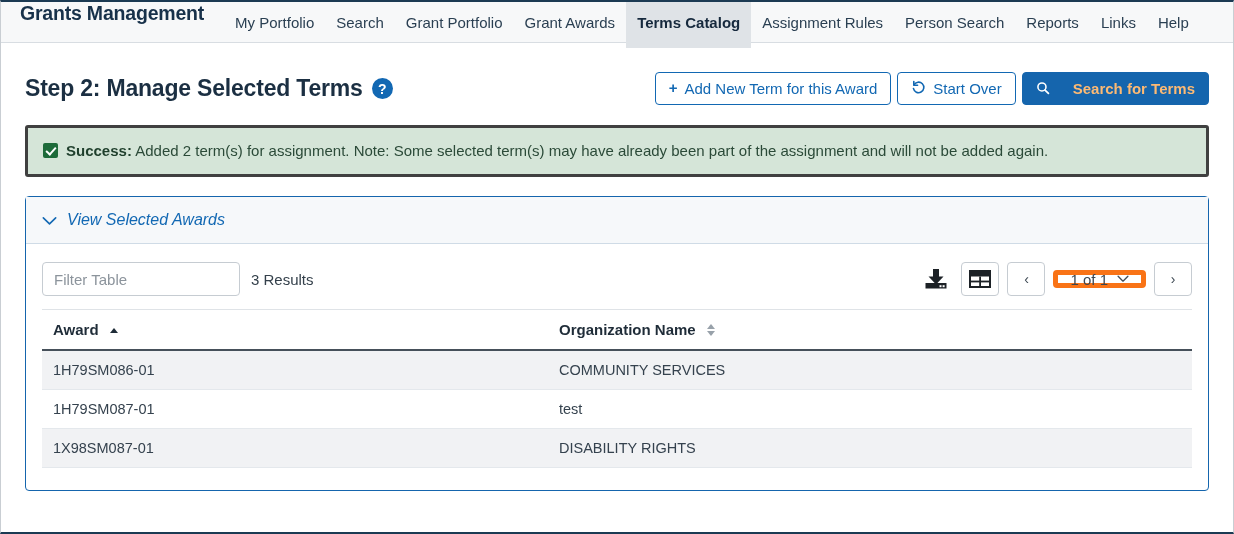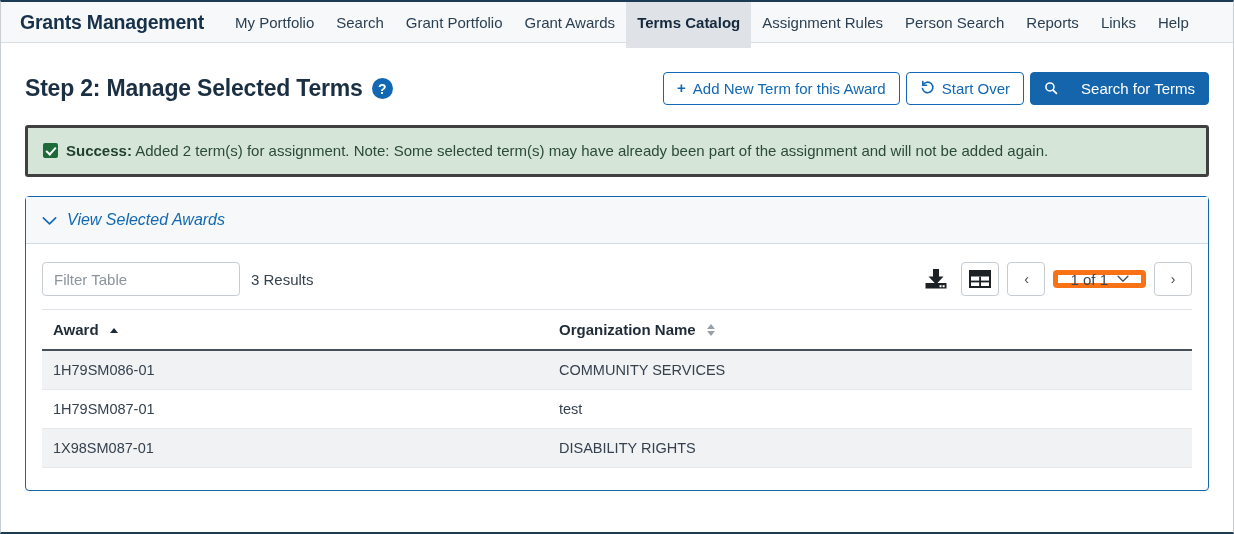--- a/index.html
+++ b/index.html
@@ -19,21 +19,20 @@
     border-bottom: 2px solid #1b3a53;
     background: #fff;
   }
 
   
   .navbar {
     height: 41px;
     background: #f7f8f9;
     border-bottom: 1px solid #d8dde2;
     display: flex;
-    align-items: center;
     padding: 0 0 0 13px;
     white-space: nowrap;
   }
   .brand {
     font-size: 19.5px;
     color: #17314a;
     font-weight: 700;
     letter-spacing: -0.2px;
     padding: 0 6px;
     margin-right: 14px;
@@ -98,22 +97,22 @@
     line-height: 1;
   }
   .btn-outline {
     background: #fff;
     border: 1px solid #1268b3;
     color: #1268b3;
   }
   .btn-primary {
     background: #1565ad;
     border: 1px solid #1565ad;
-    color: #ffffff;
-    font-weight: 400;
+    color: #fdba74;
+    font-weight: 700;
     gap: 23px;
   }
   .btn .gi { font-size: 15px; line-height: 1; display: inline-block; }
   .btn-primary .gi { font-size: 14px; }
   .plus-icon { font-size: 19px; font-weight: 700; margin-top: -2px; }
 
   
   .alert {
     margin-top: 14px;
     background: #d5e5d8;

